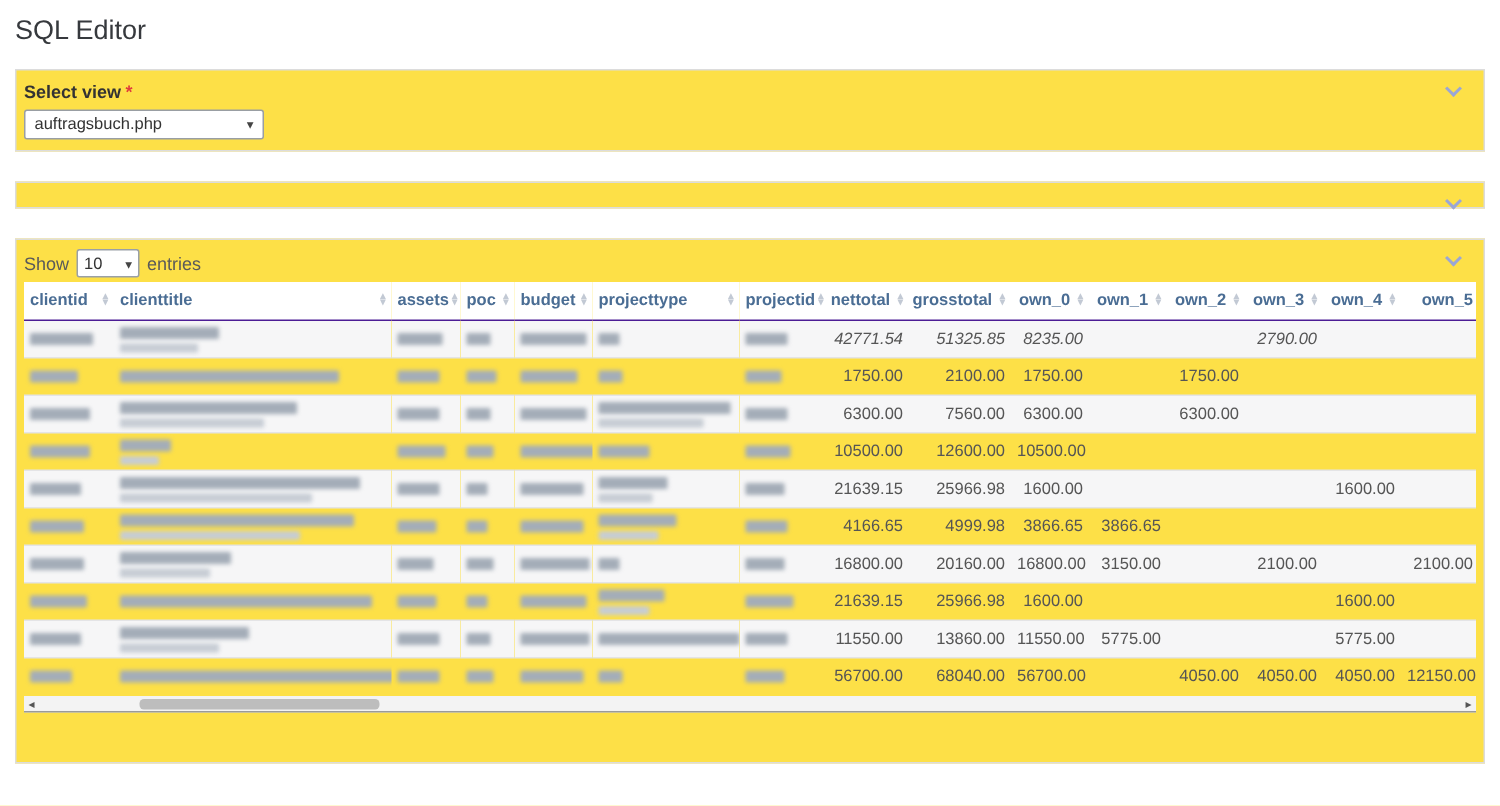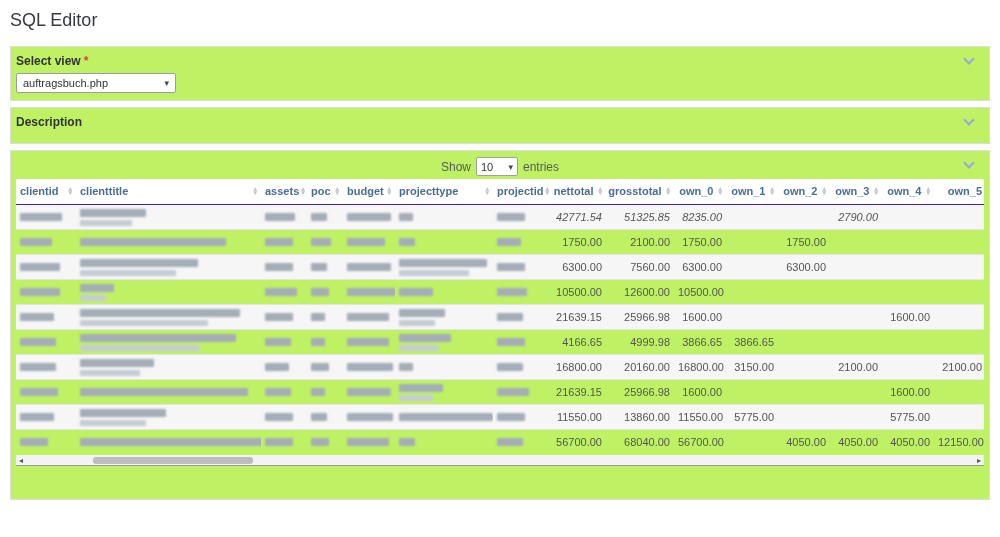--- a/index.html
+++ b/index.html
@@ -1,21 +1,21 @@
 <!DOCTYPE html>
 <html><head>
 <meta charset="utf-8">
 <style>
   * { box-sizing: border-box; margin: 0; padding: 0; }
   html, body { width: 1000px; height: 537px; background: #ffffff; overflow: hidden; }
   body { font-family: "Liberation Sans", sans-serif; color: #333; }
 
   .page-title { font-size: 18px; font-weight: 400; color: #36393d; margin: 10px 0 15px 10px; }
 
-  .panel { position: relative; margin: 0 10px 6px 10px; border: 1px solid #dcdcdc; background: #bef264; }
+  .panel { position: relative; margin: 0 10px 20px 10px; border: 1px solid #dcdcdc; background: #fde047; }
 
   
   .chev { position: absolute; top: 8px; right: 16px; width: 8px; height: 8px;
           border-right: 2px solid #9aa6d6; border-bottom: 2px solid #9aa6d6;
           transform: rotate(45deg); cursor: pointer; }
 
   
   .p1-body { padding: 7px 0 0 5px; }
   .field-label { font-size: 12px; font-weight: bold; color: #333; margin-bottom: 5px; }
   .req { color: #e03c3c; margin-left: 3px; font-weight: bold; }
@@ -27,21 +27,21 @@
   .notice { background: #fbf8cc; color: #a2403a; font-size: 11px; padding: 2px 5px;
             height: 17px; line-height: 14px; margin-bottom: 4px; }
 
   
   .p2-body { padding: 7px 0 9px 5px; }
   .p2-body .desc-text { font-size: 12px; color: #68707a; margin-top: 5px; }
 
   
   .p3-body { padding: 6px 5px 0 5px; }
   .panel-heading { font-size: 12px; font-weight: bold; color: #333; margin-bottom: 4px; }
-  .controls { display: flex; justify-content: space-between; align-items: center; margin-bottom: 3px; flex-direction: column; }
+  .controls { display: flex; justify-content: space-between; align-items: center; margin-bottom: 3px; }
   .length-menu { display: flex; align-items: center; font-size: 12px; color: #5a5a5a; gap: 5px; }
   .mini-select { width: 42px; height: 19px; border: 1px solid #9aa0a6; border-radius: 2px;
                  background: #fff; font-size: 11px; color: #333; display: flex; align-items: center;
                  justify-content: space-between; padding: 0 4px; cursor: pointer; }
   .search-wrap { display: flex; align-items: center; font-size: 12px; color: #5a5a5a; gap: 6px; }
   .search-input { width: 108px; height: 20px; background: #e9eef5; border: 1px solid #ccd6e2;
                   border-radius: 2px; font-size: 11px; padding: 0 5px; color: #333; outline: none; }
 
   .table-wrap { overflow: hidden; }
   table.preview { width: 970px; table-layout: fixed; border-collapse: collapse; font-size: 11px; }
@@ -87,21 +87,20 @@
     <div class="select-box">
       <span>auftragsbuch.php</span>
       <span class="select-caret">▾</span>
     </div>
   </div>
 </section>
 
 <section class="panel">
   <span class="chev"></span>
   <div class="p2-body">
-    <div class="field-label">Description</div>
   </div>
 </section>
 
 <section class="panel">
   <span class="chev"></span>
   <div class="p3-body">
 
     <div class="controls">
       <div class="length-menu">
         <span>Show</span>

